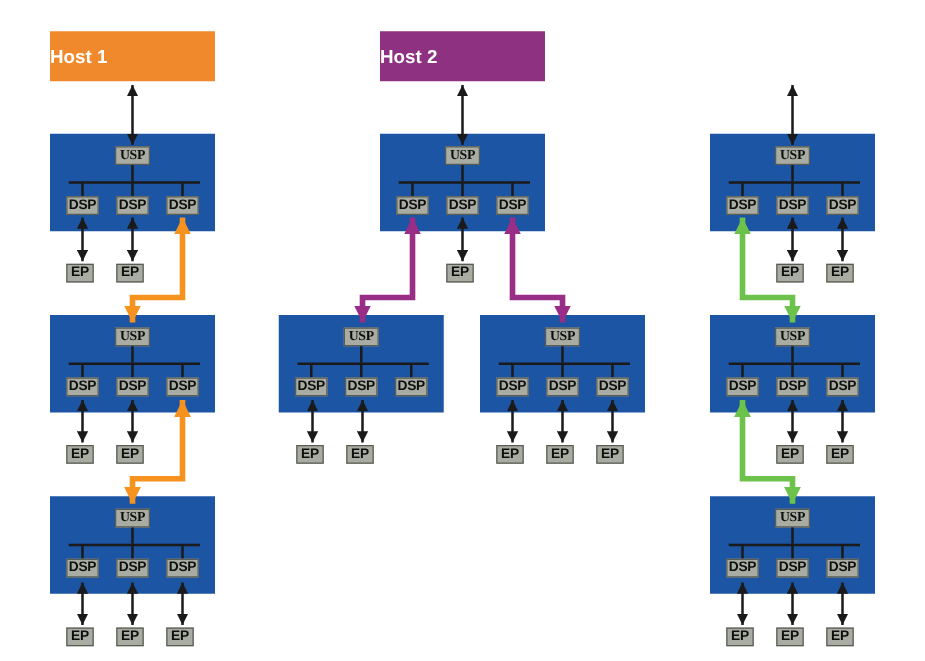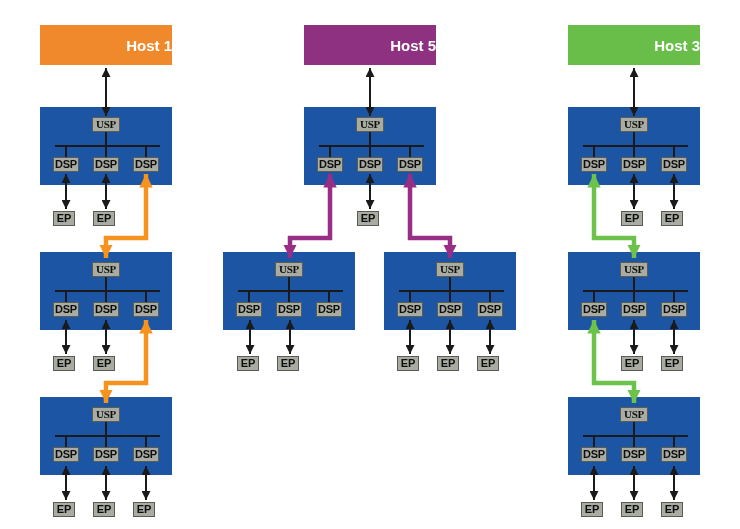--- a/index.html
+++ b/index.html
@@ -2,21 +2,21 @@
 <html style="--host1: #F0892C; --host2: #8D3180; --host3: #68BE49; --switch_blue: #1C55A4; --label_bg: #A9ACA2; --label_border: #585C52; --label_text: #0E0E0E; --host_text: #FFFFFF; --arrow_black: #1A1A1A; --arrow_orange: #F6921E; --arrow_purple: #992E86; --arrow_green: #6CC24B; --background: #FFFFFF;"><head>
 <meta charset="utf-8">
 <style>
   html,body{margin:0;padding:0;background:#fff;}
   .canvas{
     position:relative;width:740px;height:529px;background:var(--background,#FFFFFF);
     font-family:"Liberation Sans",sans-serif;overflow:hidden;
   }
   .host{
     position:absolute;width:132px;height:40px;
-    display:flex;align-items:center;justify-content:flex-end;
+    display:flex;align-items:center;justify-content:flex-start;
     color:var(--host_text,#FFFFFF);font-weight:bold;font-size:15px;
   }
   .host-1{background:var(--host1,#F0892C);}
   .host-2{background:var(--host2,#8D3180);}
   .host-3{background:var(--host3,#68BE49);}
   .switch{position:absolute;width:132px;height:78px;background:var(--switch_blue,#1C55A4);}
   .plabel{
     position:absolute;height:15px;line-height:13px;text-align:center;
     font-weight:bold;font-size:11px;letter-spacing:-0.2px;
     color:var(--label_text,#0E0E0E);
@@ -42,24 +42,21 @@
 </style>
 </head>
 <body>
 
 <div class="canvas">
 
   <div class="host host-1" style="left:40px;top:25px">
     <span>Host 1</span>
   </div>
   <div class="host host-2" style="left:304px;top:25px">
-    <span>Host 5</span>
-  </div>
-  <div class="host host-3" style="left:568px;top:25px">
-    <span>Host 3</span>
+    <span>Host 2</span>
   </div>
 
   <div class="switch" style="left:40px;top:107px">
     <div class="plabel usp">USP</div>
     <div class="stem"></div>
     <div class="bus"></div>
     <div class="drop" style="left:25px"></div>
     <div class="drop" style="left:65px"></div>
     <div class="drop" style="left:105px"></div>
     <div class="plabel dsp" style="left:13px">DSP</div>

